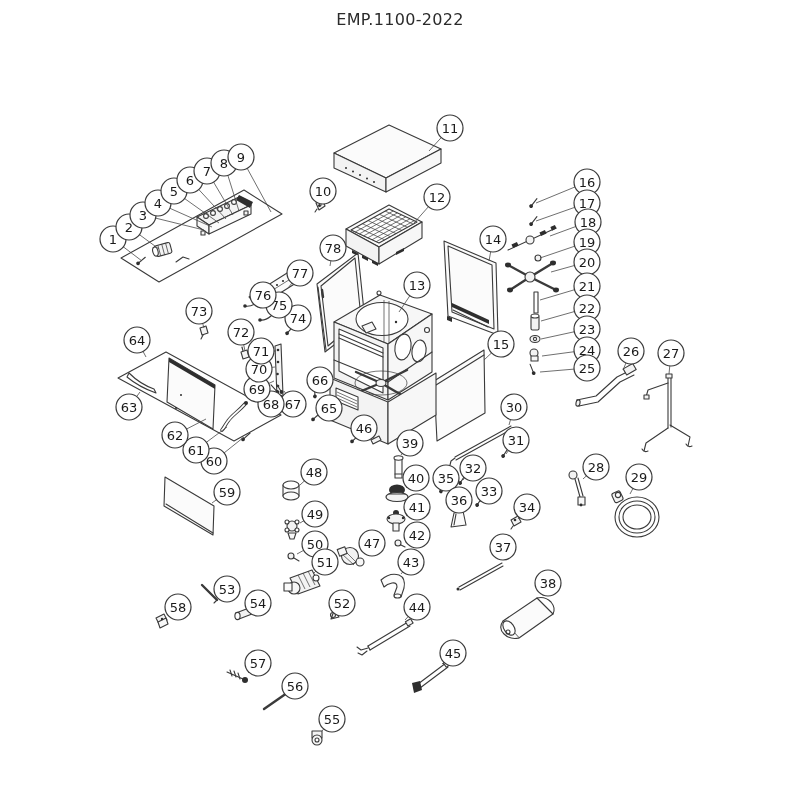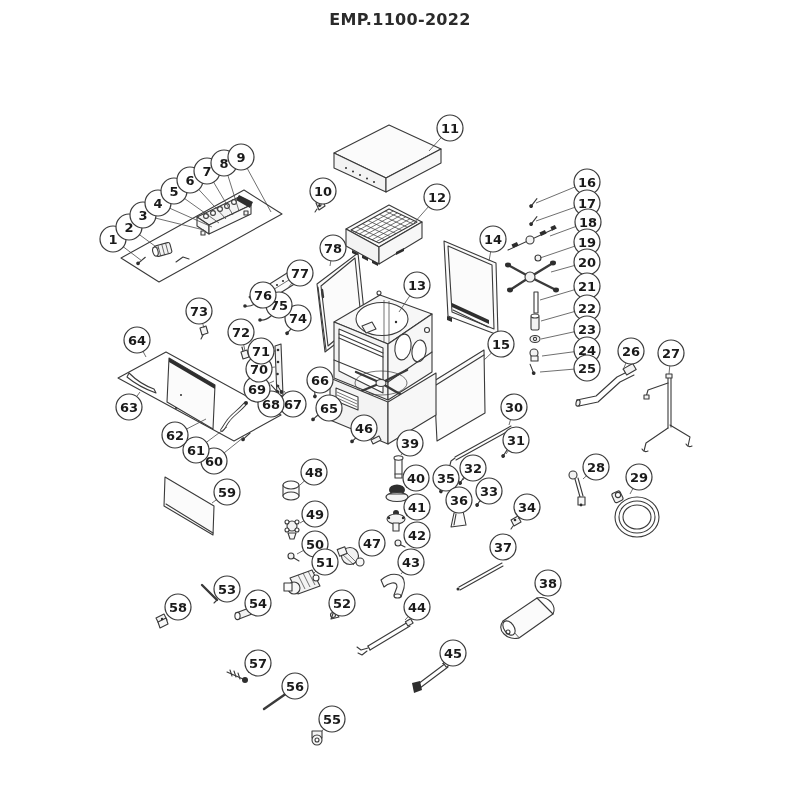--- a/index.html
+++ b/index.html
@@ -1,17 +1,17 @@
 <!DOCTYPE html>
 <html><head>
 <meta charset="utf-8">
 <style>
   html,body{margin:0;padding:0;background:#fff;}
   .page{position:relative;width:800px;height:800px;background:#ffffff;overflow:hidden;
-        font-family:"DejaVu Sans","Liberation Sans",sans-serif;font-weight:bold;}
+        font-family:"DejaVu Sans","Liberation Sans",sans-serif;}
   .title{position:absolute;top:10px;left:0;width:100%;text-align:center;
          font-size:16px;color:#2b2b2b;letter-spacing:.3px;}
   svg{position:absolute;top:0;left:0;}
   .ln{stroke:#3a3a3a;stroke-width:1.1;fill:none;stroke-linejoin:round;stroke-linecap:round;}
   .fw{stroke:#3a3a3a;stroke-width:1.1;fill:#ffffff;stroke-linejoin:round;}
   .f1{stroke:#3a3a3a;stroke-width:1.1;fill:#fbfbfb;stroke-linejoin:round;}
   .f2{stroke:#3a3a3a;stroke-width:1.1;fill:#f3f3f3;stroke-linejoin:round;}
   .f3{stroke:#3a3a3a;stroke-width:1.1;fill:#f7f7f7;stroke-linejoin:round;}
   .fd{fill:#2e2e2e;stroke:none;}
   .thin{stroke:#3a3a3a;stroke-width:.7;fill:none;}

